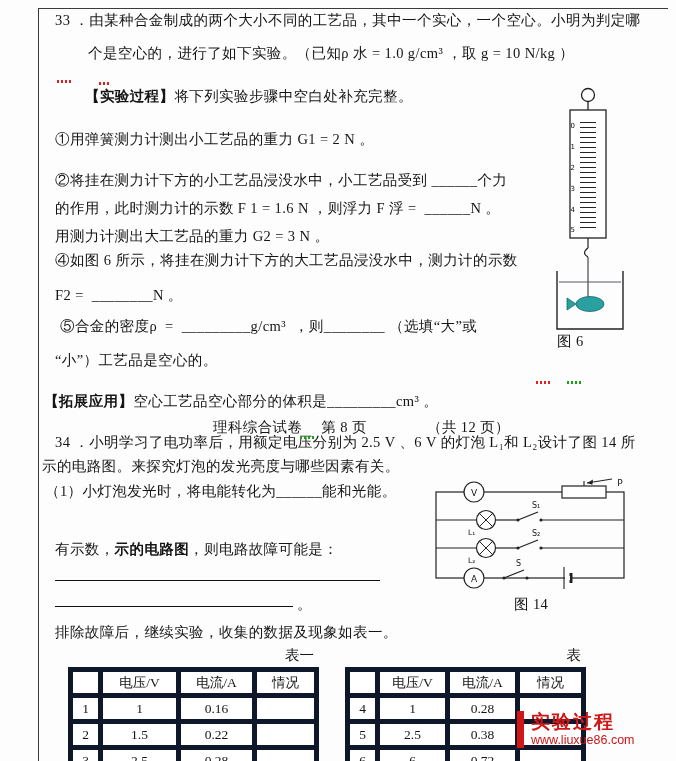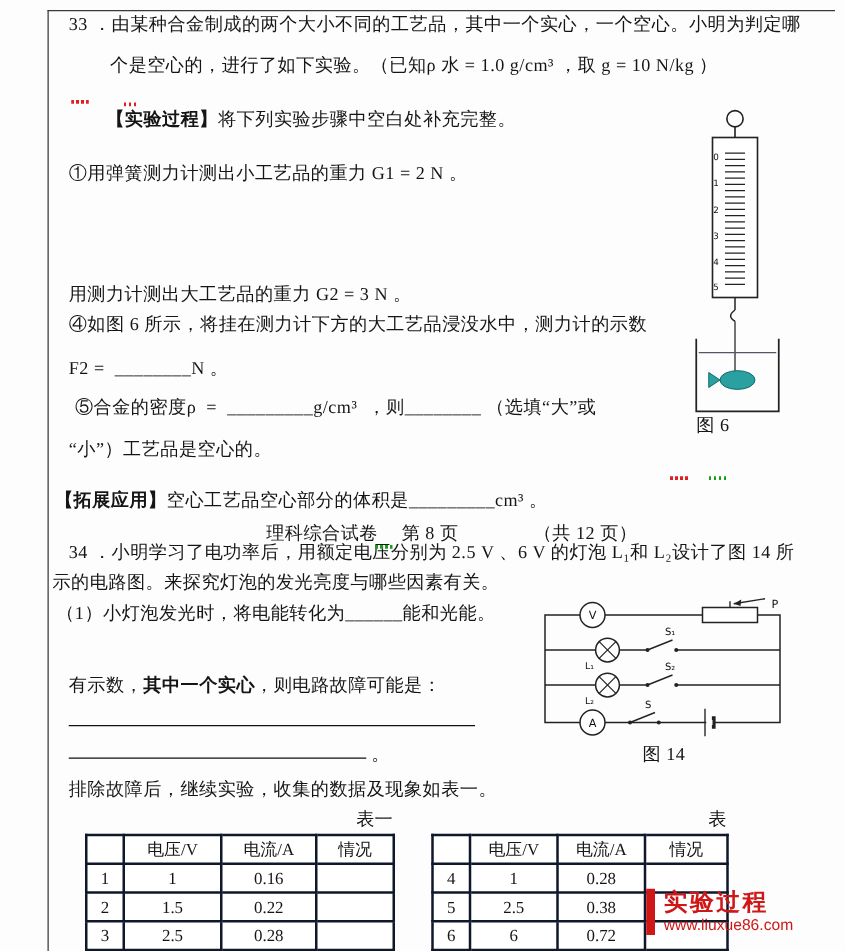--- a/index.html
+++ b/index.html
@@ -8,39 +8,41 @@
     font-family:"Liberation Serif","DejaVu Serif",serif;
     font-size:14.5px;color:#151515;overflow:hidden;text-decoration:underline;
   }
   .frame{position:absolute;left:38px;top:8px;width:629px;height:752px;
     border-left:1px solid #3a3a3a;border-top:1px solid #3a3a3a;}
   .line{position:absolute;white-space:pre;line-height:17px;letter-spacing:.4px;}
   .bold{font-weight:bold;}
   .blankline{position:absolute;height:0;border-bottom:1.2px solid #111;}
   .caption{position:absolute;text-align:right;white-space:pre;}
   .dtable{position:absolute;border-collapse:collapse;font-size:13.5px;text-align:center;background:#fff;}
-  .dtable th,.dtable td{border:2px solid #0f172a;height:21px;font-weight:normal;padding:0 3px;}
+  .dtable th,.dtable td{border:5px solid #0f172a;height:21px;font-weight:normal;padding:0 3px;}
   .squig{position:absolute;height:3px;}
   .squig.red{background:repeating-linear-gradient(90deg,#e02020 0 2px,transparent 2px 4px);}
   .squig.green{background:repeating-linear-gradient(90deg,#19a019 0 2px,transparent 2px 4px);}
   .wm-bar{position:absolute;left:517px;top:711px;width:7px;height:37px;background:#cf1717;}
   .wm-title{position:absolute;left:531px;top:709px;font-size:19px;font-weight:bold;color:#cf1717;letter-spacing:2px;}
   .wm-site{position:absolute;left:531px;top:733px;font-size:12.5px;color:#cf1717;font-family:"Liberation Sans",sans-serif;}
   svg text{font-family:"DejaVu Sans",sans-serif;fill:#111;}
 </style>
 </head>
 <body>
 
 <div class="page">
   <div class="frame"></div>
 
   <div class="line" style="left:55px;top:12px">33 ．由某种合金制成的两个大小不同的工艺品，其中一个实心，一个空心。小明为判定哪</div>
   <div class="line" style="left:88px;top:45px">个是空心的，进行了如下实验。（已知ρ 水 = 1.0 g/cm³ ，取 g = 10 N/kg ）</div>
   <div class="line" style="left:85px;top:88px"><span class="bold">【实验过程】</span><span>将下列实验步骤中空白处补充完整。</span></div>
   <div class="line" style="left:55px;top:131px">①用弹簧测力计测出小工艺品的重力 G1 = 2 N 。</div>
+  <div class="line" style="left:55px;top:172px">②将挂在测力计下方的小工艺品浸没水中，小工艺品受到 ______个力</div>
+  <div class="line" style="left:55px;top:200px">的作用，此时测力计的示数 F 1 = 1.6 N ，则浮力 F 浮 =  ______N 。</div>
   <div class="line" style="left:55px;top:228px">用测力计测出大工艺品的重力 G2 = 3 N 。</div>
   <div class="line" style="left:55px;top:252px">④如图 6 所示，将挂在测力计下方的大工艺品浸没水中，测力计的示数</div>
   <div class="line" style="left:55px;top:287px">F2 =  ________N 。</div>
   <div class="line" style="left:60px;top:318px">⑤合金的密度ρ  =  _________g/cm³  ，则________ （选填“大”或</div>
   <div class="line" style="left:44px;top:393px"><span class="bold">【拓展应用】</span><span>空心工艺品空心部分的体积是_________cm³ 。</span></div>
   <div class="line" style="left:55px;top:352px">“小”）工艺品是空心的。</div>
 
   <svg style="position:absolute;left:533px;top:86px" width="110" height="245" viewBox="0 0 110 245">
     <circle cx="55" cy="9" r="6.5" fill="none" stroke="#222" stroke-width="1.3"></circle>
     <line x1="55" y1="15.5" x2="55" y2="24" stroke="#222" stroke-width="1.3"></line>
@@ -61,21 +63,21 @@
     <ellipse cx="57" cy="218" rx="14" ry="7.5" fill="#2aa0a0" stroke="#0e6b6b" stroke-width="0.8"></ellipse>
   </svg>
   <div class="line" style="left:557px;top:333px">图 6</div>
 
   <div class="line" style="left:213px;top:419px">理科综合试卷　 第 8 页</div>
   <div class="line" style="left:427px;top:419px">（共 12 页）</div>
 
   <div class="line" style="left:55px;top:434px">34 ．小明学习了电功率后，用额定电压分别为 2.5 V 、6 V 的灯泡 L₁和 L₂设计了图 14 所</div>
   <div class="line" style="left:42px;top:458px">示的电路图。来探究灯泡的发光亮度与哪些因素有关。</div>
   <div class="line" style="left:45px;top:483px">（1）小灯泡发光时，将电能转化为______能和光能。</div>
-  <div class="line" style="left:55px;top:541px"><span>有示数，</span><span class="bold">其中一个实心</span><span>，则电路故障可能是：</span></div>
+  <div class="line" style="left:55px;top:541px"><span>有示数，</span><span class="bold">示的电路图</span><span>，则电路故障可能是：</span></div>
 
   <div class="blankline" style="left:55px;top:580px;width:325px"></div>
   <div class="blankline" style="left:55px;top:606px;width:238px"></div>
   <div class="line" style="left:297px;top:596px">。</div>
 
   <div class="line" style="left:55px;top:624px">排除故障后，继续实验，收集的数据及现象如表一。</div>
 
   <svg style="position:absolute;left:424px;top:478px" width="222" height="114" viewBox="0 0 222 114">
     <rect x="12" y="14" width="188" height="86" fill="none" stroke="#222" stroke-width="1.2"></rect>
 

